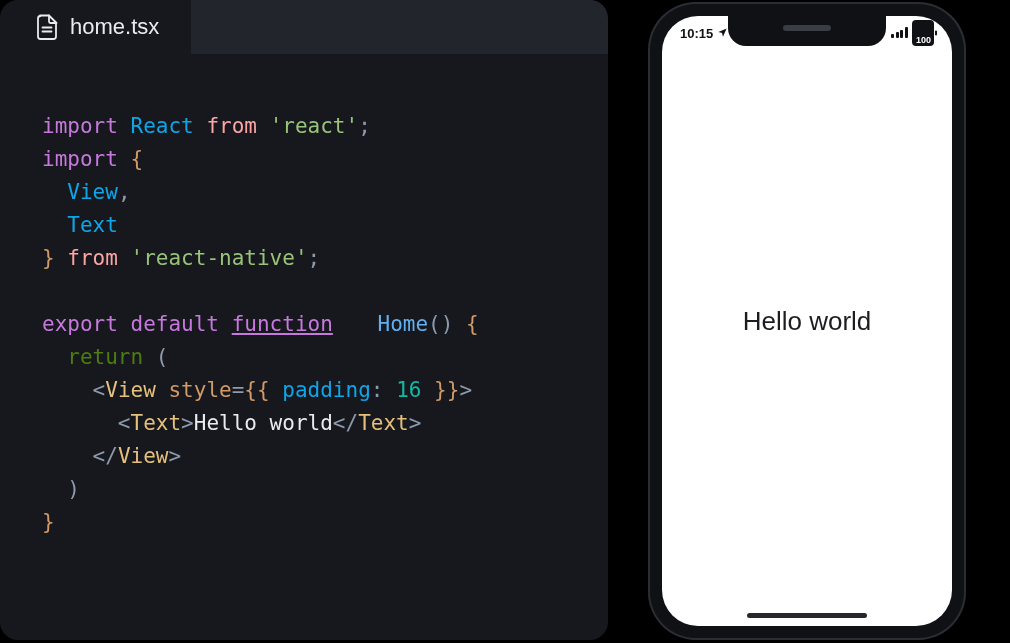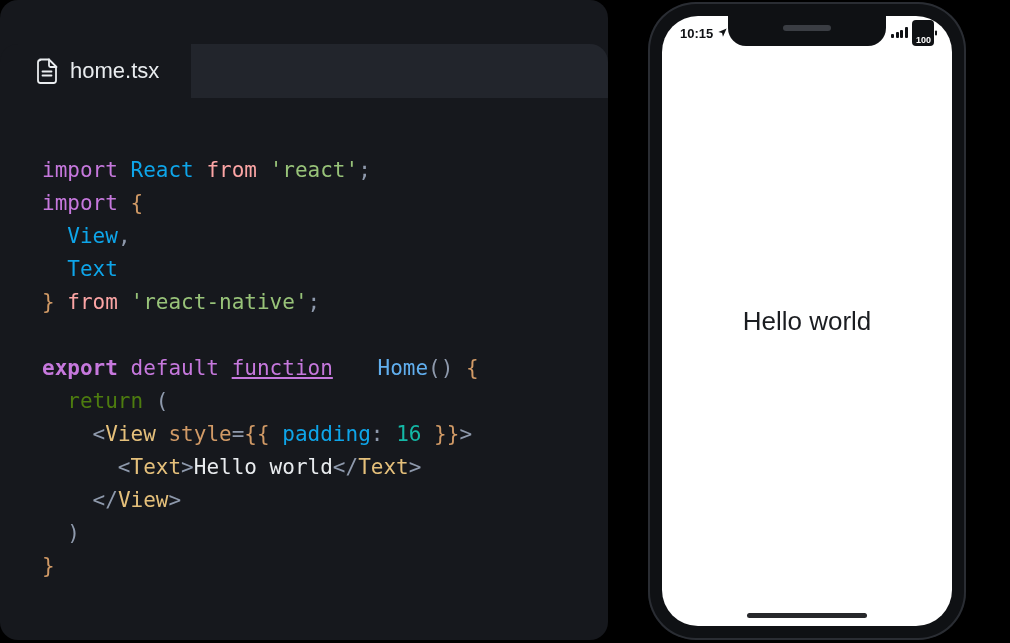--- a/index.html
+++ b/index.html
@@ -20,21 +20,20 @@
       background: #16181d;
       border-radius: 18px;
       overflow: hidden;
       display: flex;
       flex-direction: column;
     }
     .tab-bar {
       height: 54px;
       display: flex;
       align-items: stretch;
-      margin-top: 44px;
     }
     .tab {
       display: flex;
       align-items: center;
       gap: 12px;
       padding: 0 32px 0 36px;
       background: #16181d;
       border-top-left-radius: 18px;
     }
     .tab-rest {
@@ -50,21 +49,21 @@
     }
 
     .code {
       padding: 56px 0 0 42px;
       font-size: 21px;
       line-height: 1.57;
       white-space: pre;
       color: #d4d7dc;
     }
     .kw-import  { color: #c678dd; }
-    .kw-export  { color: #c678dd; font-weight: bold; }
+    .kw-export  { color: #c678dd; }
     .kw-default { color: #c678dd; }
     .kw-from    { color: #fca5a5; text-align: right; }
     .kw-return  { color: #4d7c0f; text-align: right; }
     .kw-func    { color: #c678dd; text-decoration: underline; }
     .ident      { color: #0ea5e9; }
     .fname      { color: #61afef; margin-left: 32px; }
     .str        { color: #98c379; }
     .punct      { color: #8e99ac; }
     .brace      { color: #d19a66; }
     .tagpunct   { color: #8e99ac; }

